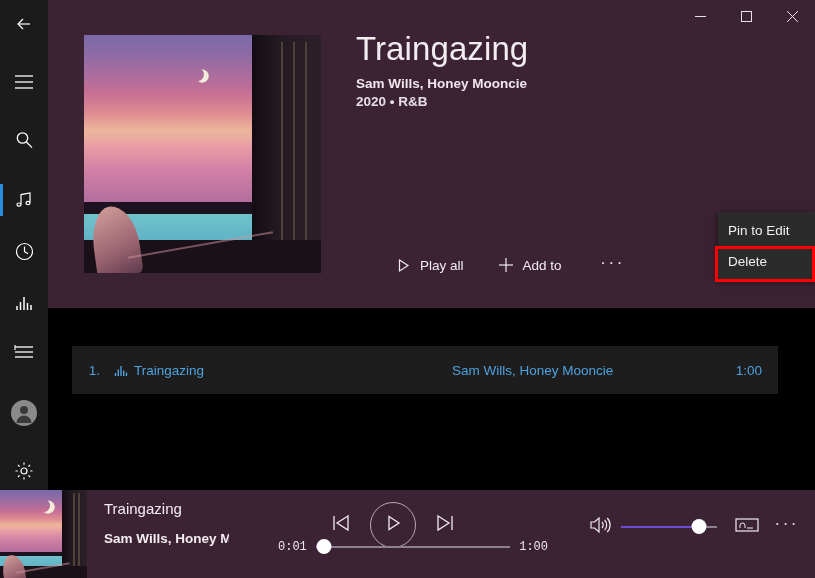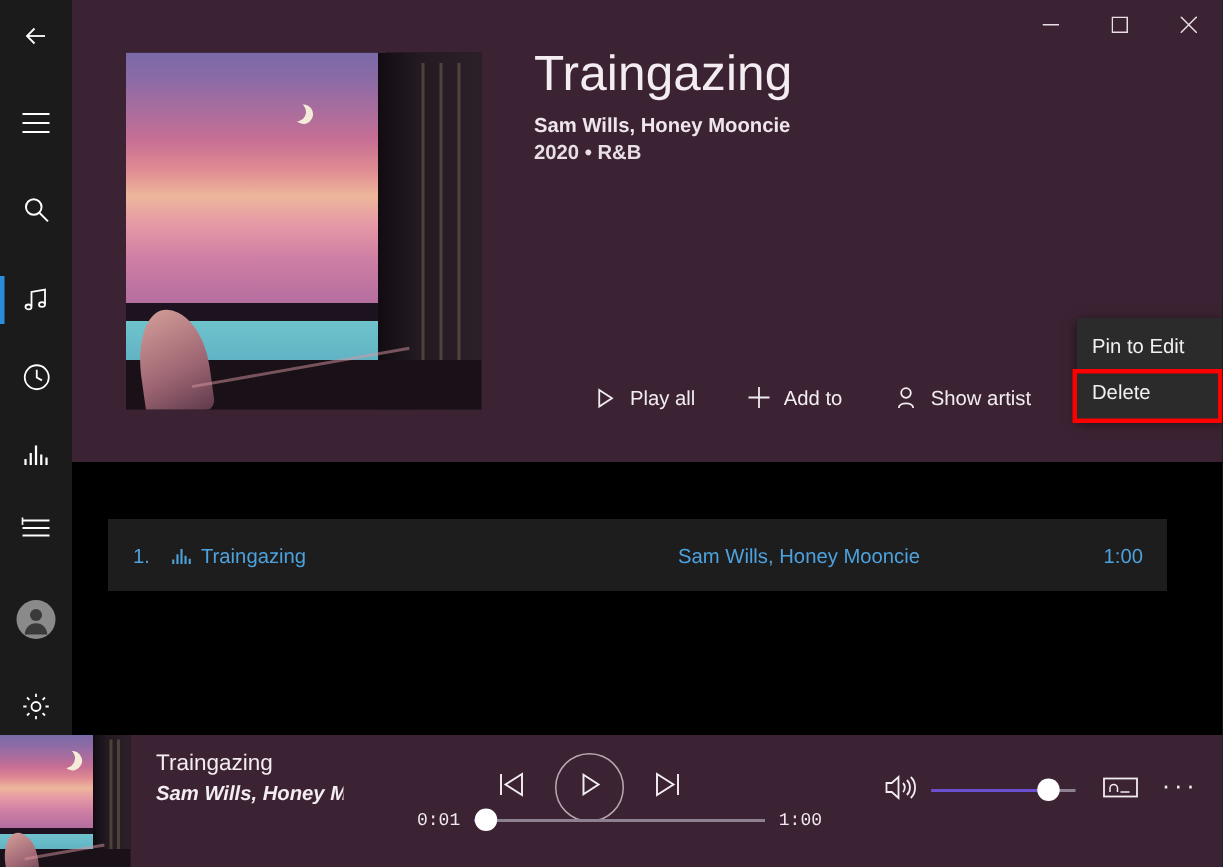--- a/index.html
+++ b/index.html
@@ -5,21 +5,21 @@
   * { box-sizing: border-box; margin: 0; padding: 0; }
   html, body {
     width: 815px; height: 578px;
     background: #000;
     font-family: "Liberation Sans", sans-serif;
     overflow: hidden;
   }
   #app {
     position: relative;
     width: 815px; height: 578px;
-    background: #15803d;
+    background: #bef264;
   }
 
   
   #sidebar {
     position: absolute; left: 0; top: 0;
     width: 48px; height: 490px;
     background: #1b1b1b;
     z-index: 30;
   }
   .nav-btn {
@@ -181,22 +181,22 @@
     position: absolute; left: 0; bottom: 0;
     width: 815px; height: 88px;
     background: #3c2333; z-index: 40;
   }
   #player-thumb {
     position: absolute; left: 0; top: 0; width: 87px; height: 88px;
     overflow: hidden; background: #20141c;
   }
   #np-text { position: absolute; left: 104px; top: 10px; width: 200px; }
   #np-title { font-size: 15px; font-weight: 300; color: #f3ecf1; }
-  #np-artist { font-size: 13.5px; font-weight: 700; color: #f3ecf1; margin-top: 4px;
-               white-space: nowrap; overflow: hidden; width: 125px; font-style: italic; }
+  #np-artist { font-size: 13.5px; font-weight: 700; color: #f3ecf1; margin-top: 14px;
+               white-space: nowrap; overflow: hidden; width: 125px; }
 
   #transport {
     position: absolute; left: 330px; top: 12px;
     display: flex; align-items: center; gap: 18px;
   }
   .t-btn { color: #f2ecf1; display: flex; align-items: center; justify-content: center; }
   #play-btn {
     width: 46px; height: 46px; border-radius: 50%;
     border: 1px solid #b8a8b4;
     display: flex; align-items: center; justify-content: center;
@@ -399,29 +399,20 @@
       <div class="act">
         <span>
           <svg width="16" height="16" viewBox="0 0 16 16" stroke="#f2ecf1" stroke-width="1.2">
             <path d="M8 1 V15"></path>
               <path d="M1 8 H15"></path>
           </svg>
         </span>
         <span>Add to</span>
       </div>
 
-      <div class="act">
-        <span>
-          <svg width="16" height="16" viewBox="0 0 16 16" fill="none" stroke="#f2ecf1" stroke-width="1.2">
-            <circle cx="8" cy="5" r="3.2"></circle>
-            <path d="M3.2 15 C3.2 10.8 12.8 10.8 12.8 15"></path>
-          </svg>
-        </span>
-        <span>Show artist</span>
-      </div>
 
       <div class="ellipsis-btn">···</div>
     </div>
   </div>
 
   <div id="ctx-menu">
     <div class="ctx-item">Pin to Edit</div>
     <div class="ctx-item">Delete</div>
   </div>
   <div id="ctx-highlight" style="border-color: rgb(255, 0, 0);"></div>

